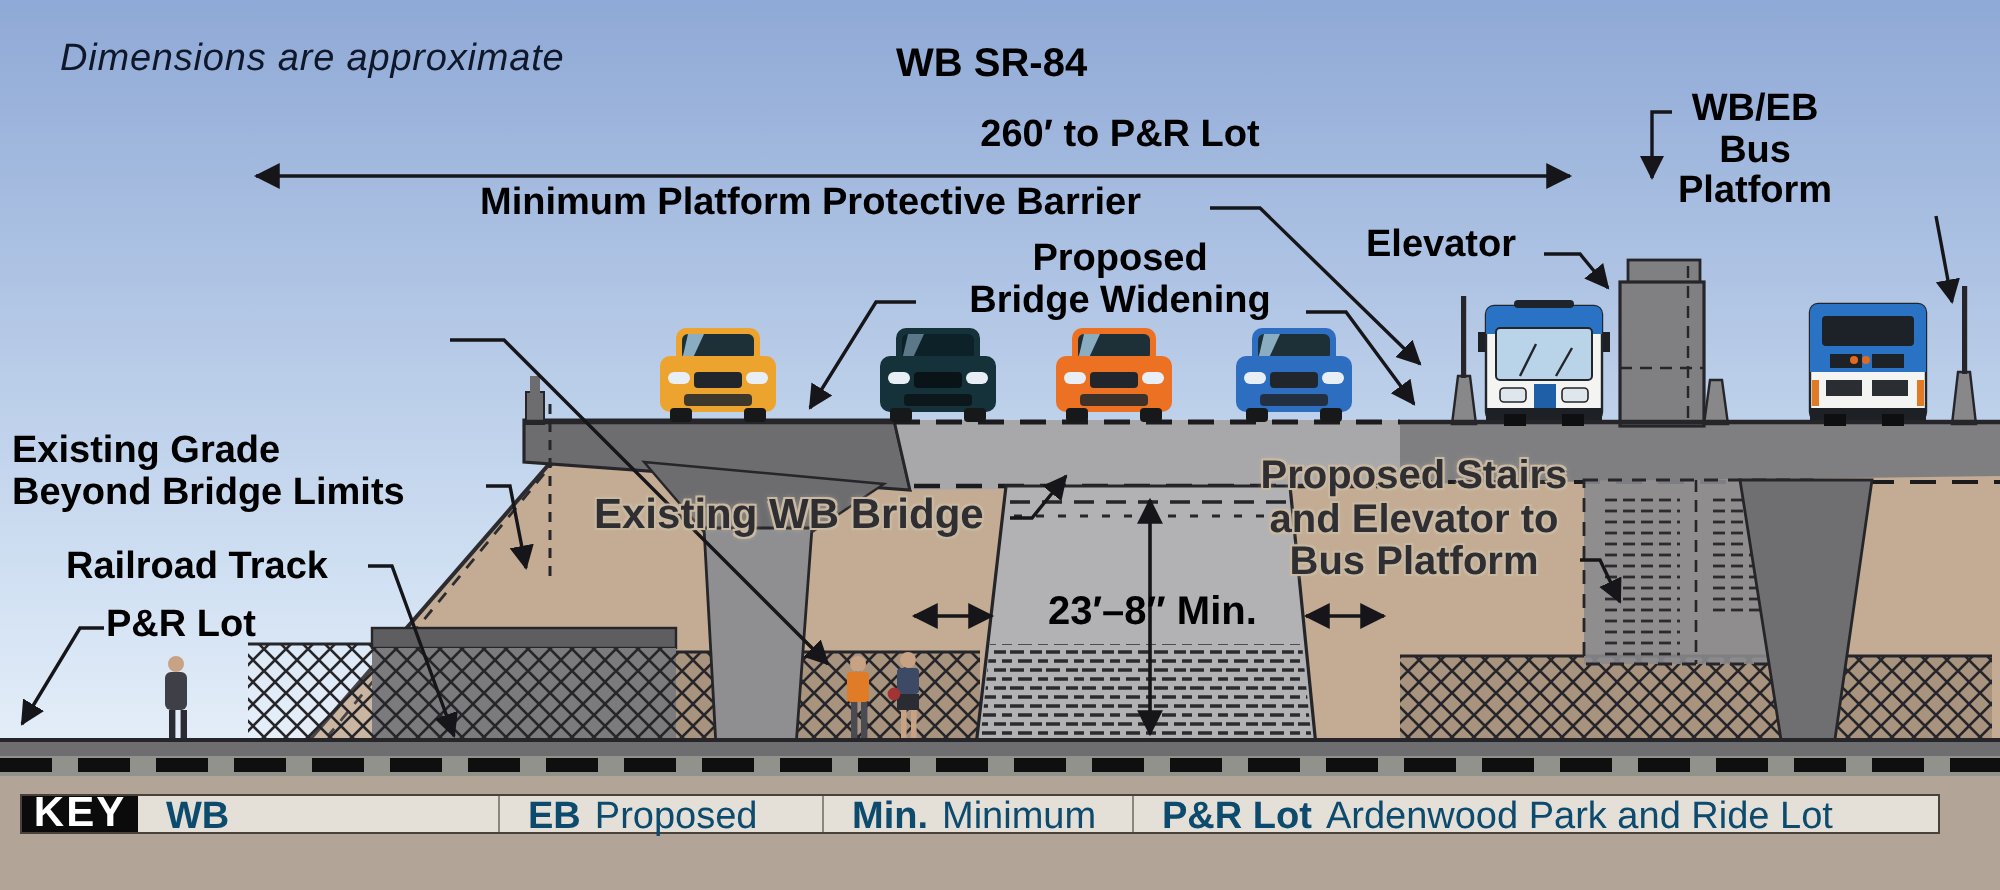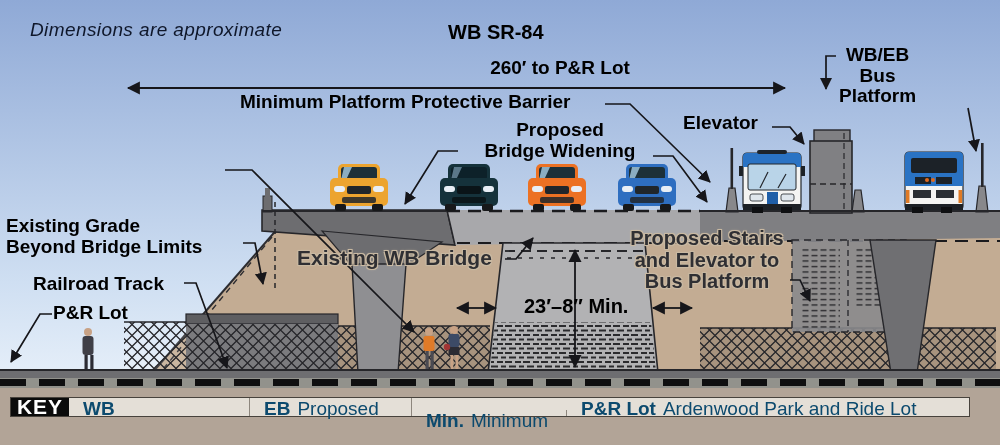--- a/index.html
+++ b/index.html
@@ -300,21 +300,21 @@
 
 <div class="keybar">
   <div class="keybox">KEY</div>
   <div class="kentry" style="width:181px;">
     <b>WB</b>
   </div>
   <div class="kentry" style="width:162px;">
     <b>EB</b>
     <span>Proposed</span>
   </div>
-  <div class="kentry" style="width:155px;margin-top:12px;">
+  <div class="kentry" style="width:155px;">
     <b>Min.</b>
     <span>Minimum</span>
   </div>
   <div class="kentry" style="flex:1;">
     <b>P&amp;R Lot</b>
     <span>Ardenwood Park and Ride Lot</span>
   </div>
 </div>
 
 </div>

